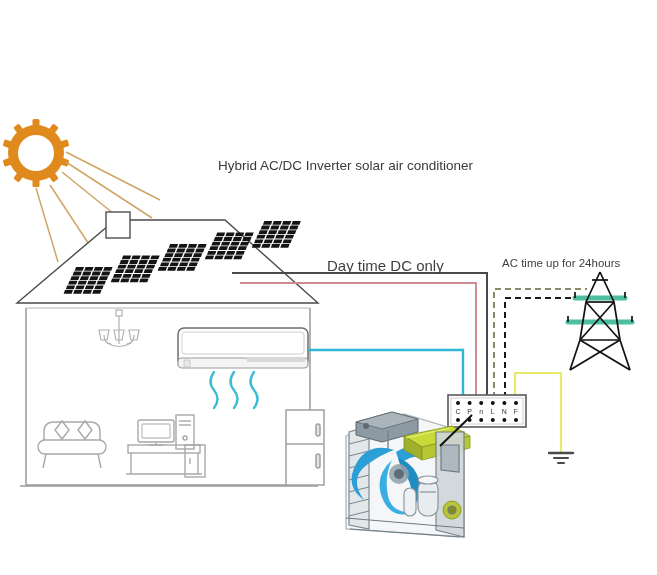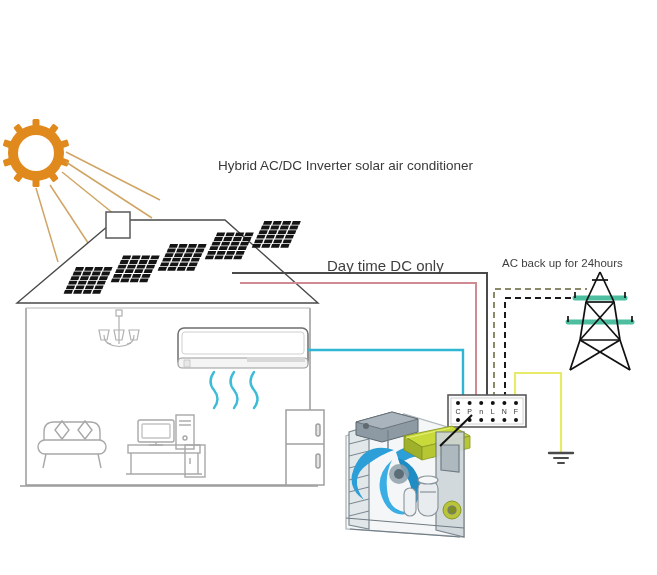--- a/index.html
+++ b/index.html
@@ -391,15 +391,15 @@
         <line x1="568" y1="282" x2="568" y2="276"></line>
         <line x1="632" y1="282" x2="632" y2="276"></line>
         <path d="M592,240 L608,240"></path>
       </g>
     </g>
 
   </svg>
 
   <div class="lbl" id="title">Hybrid AC/DC Inverter solar air conditioner</div>
   <div class="lbl" id="lblDC">Day time DC only</div>
-  <div class="lbl" id="lblAC">AC back up for 24hours</div>
+  <div class="lbl" id="lblAC">AC time up for 24hours</div>
 
 </div>
 
 </body></html>

